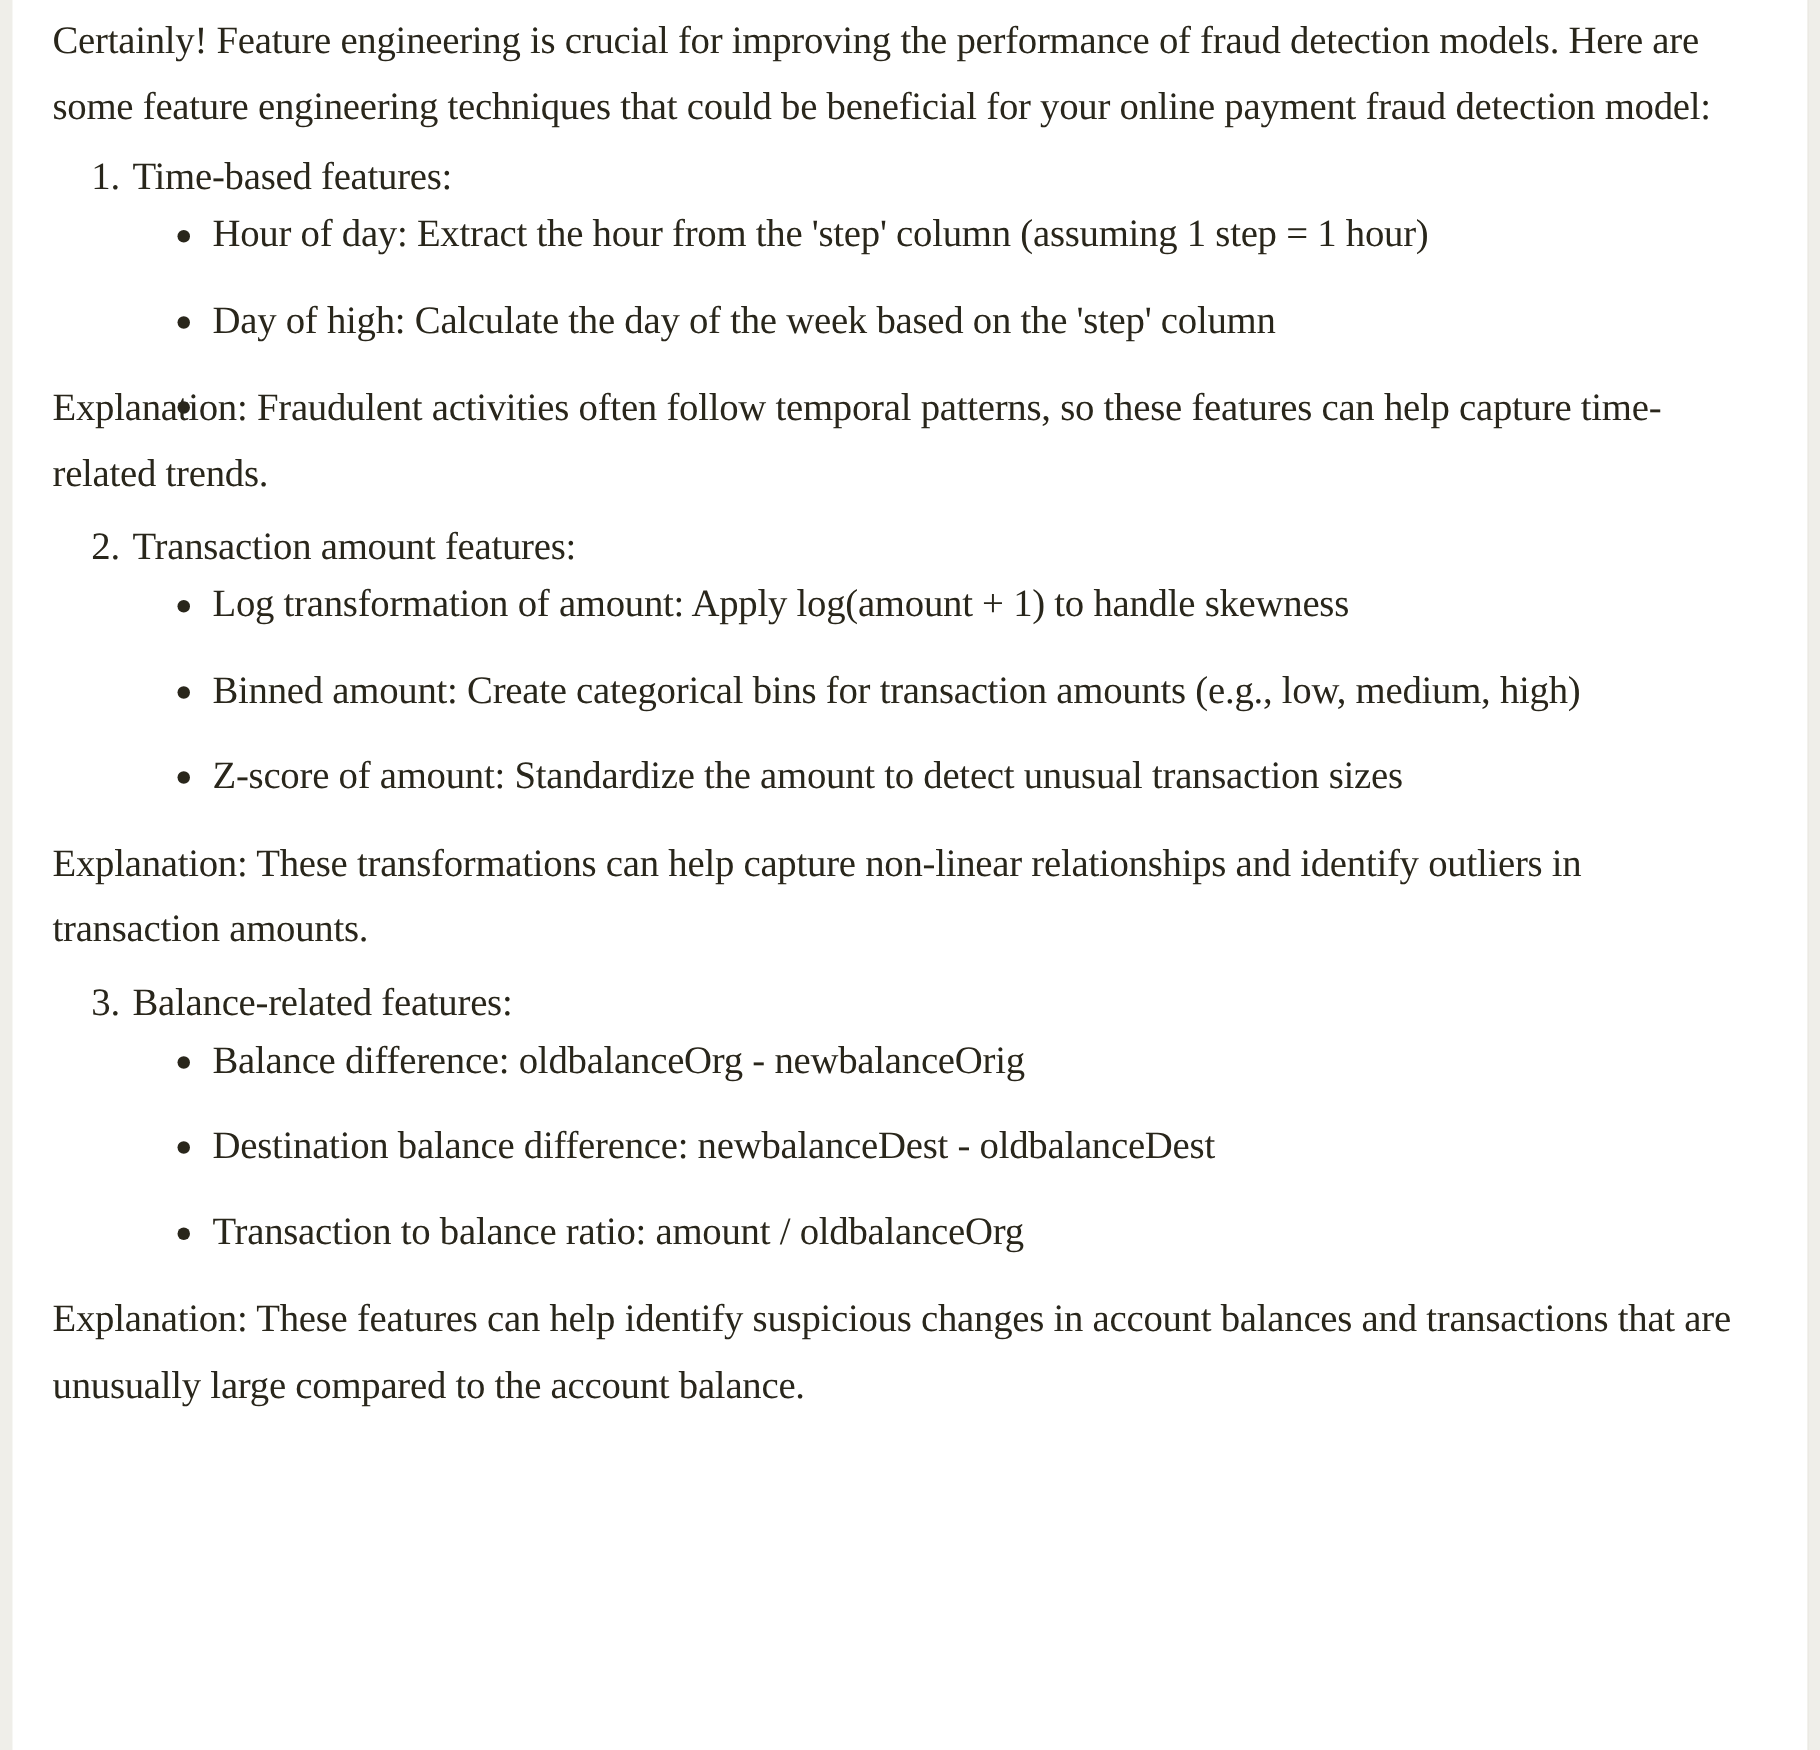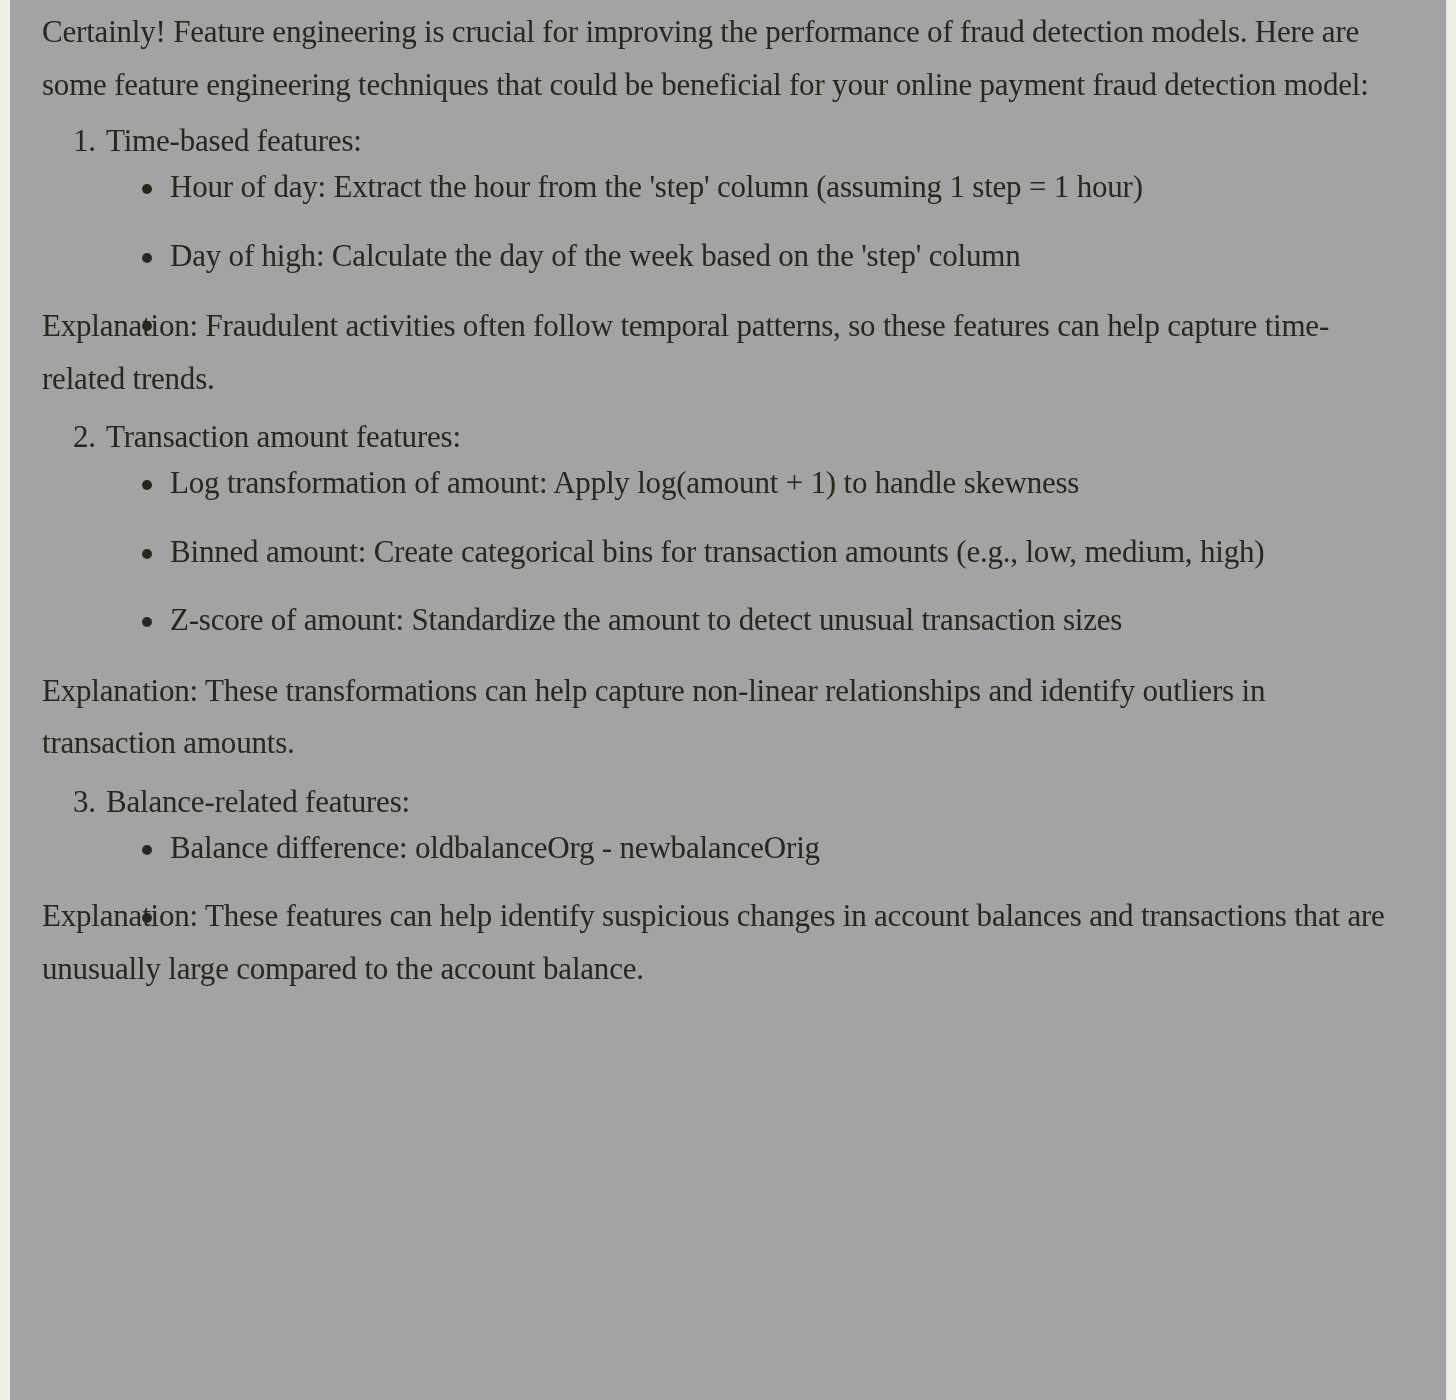--- a/index.html
+++ b/index.html
@@ -9,21 +9,21 @@
     height: 1400px;
     overflow: hidden;
     background: #efeee9;
   }
   .message {
     position: absolute;
     left: 10px;
     top: 0;
     width: 1437px;
     height: 1400px;
-    background: #a3a3a3;
+    background: #ffffff;
     border-right: 1px solid #e6e4dc;
     box-sizing: border-box;
   }
   .content {
     position: absolute;
     left: 32px;
     top: 0;
     width: 1360px;
     font-family: "Liberation Serif", "DejaVu Serif", serif;
     font-size: 31px;
@@ -101,19 +101,20 @@
       <p class="explanation">Explanation: These transformations can help capture non-linear relationships and identify outliers in transaction amounts.</p>
     </div>
 
     <div>
       <div class="section-title" style="margin-top:12px;">
         <span class="num">3.</span>
         <span>Balance-related features:</span>
       </div>
       <ul class="bullets">
         <li style="margin-bottom:16px;"><span class="dot"></span><span>Balance difference: oldbalanceOrg - newbalanceOrig</span></li>
-        <li style="margin-bottom:16px;"><span class="dot"></span></li>
+        <li style="margin-bottom:16px;"><span class="dot"></span><span>Destination balance difference: newbalanceDest - oldbalanceDest</span></li>
+        <li style="margin-bottom:18px;"><span class="dot"></span><span>Transaction to balance ratio: amount / oldbalanceOrg</span></li>
       </ul>
       <p class="explanation">Explanation: These features can help identify suspicious changes in account balances and transactions that are unusually large compared to the account balance.</p>
     </div>
 
   </div>
 </div>
 
 </body></html>

